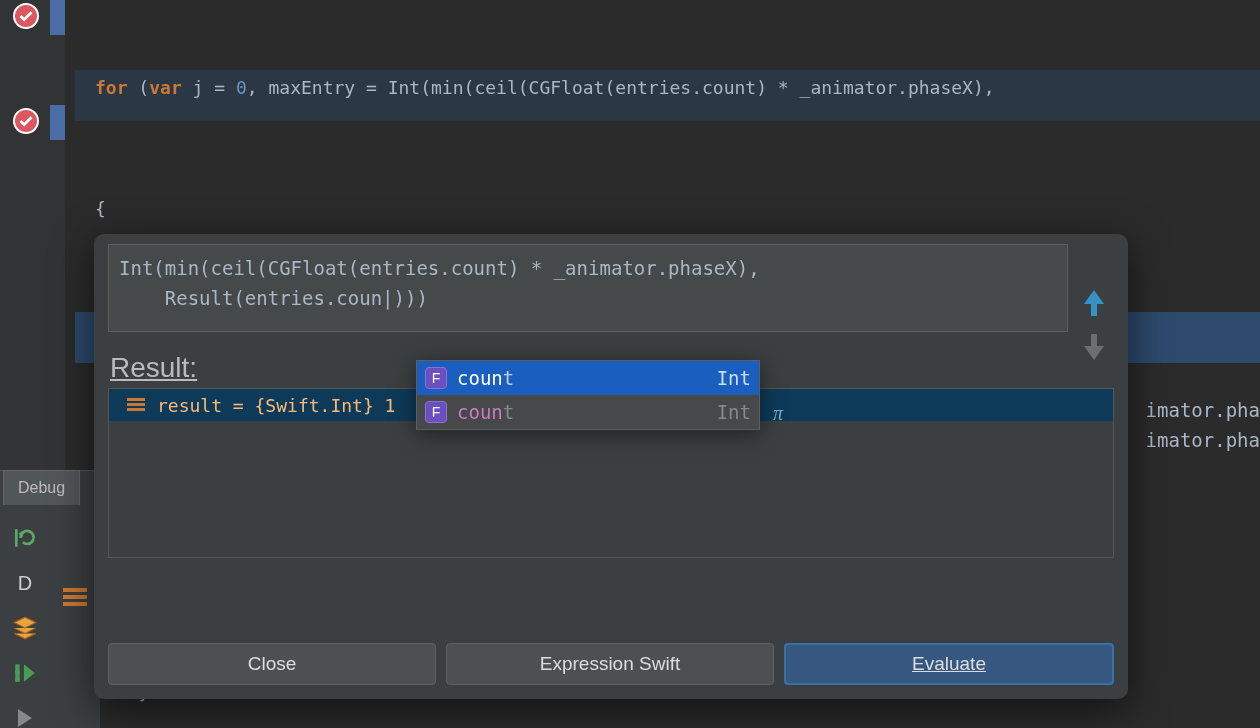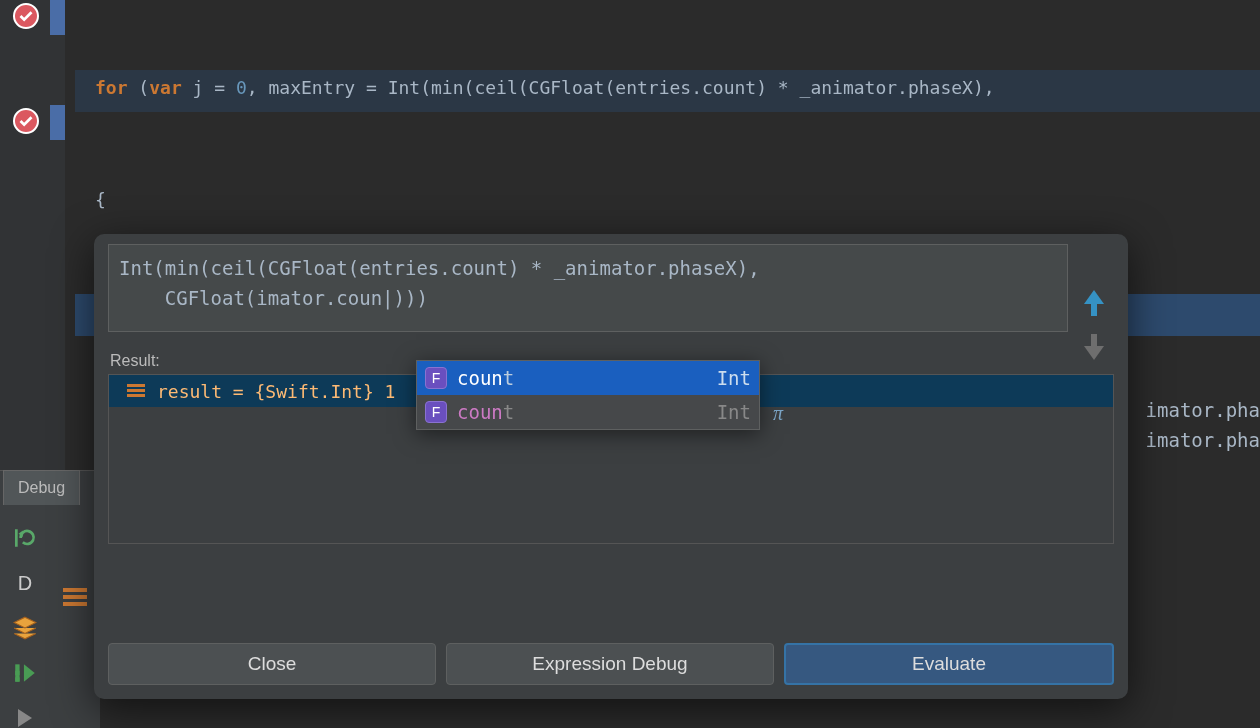--- a/index.html
+++ b/index.html
@@ -51,21 +51,21 @@
 
   .code-area {
     position: absolute;
     left: 75px;
     top: 0;
     right: 0;
     height: 470px;
     white-space: pre;
     line-height: 35px;
   }
-  .code-area .line { height:42px; padding-left:20px; }
+  .code-area .line { height:51px; padding-left:20px; }
   .line-hl { background:#2d4a6d; }
   .line-hl-r { background:rgba(45,74,109,0.4); }
 
   .kw { color:#cc7832; font-weight:bold; }
   .num { color:#6897bb; }
   .nil { color:#cc7832; font-weight:bold; }
 
   
   .debug-panel {
     position: absolute;
@@ -180,23 +180,24 @@
   }
   .arrow-up, .arrow-down { width:0;height:0;border-left:10px solid transparent;border-right:10px solid transparent; cursor:pointer;}
   .arrow-up{ border-bottom:14px solid #3592c4;}
   .arrow-down{ border-top:14px solid #6e6e6e;}
   .arrow-stem-u{ width:6px;height:14px;background:#3592c4;margin-top:-2px;}
   .arrow-stem-d{ width:6px;height:14px;background:#6e6e6e;margin-bottom:-2px;}
   .arr-wrap{display:flex;flex-direction:column;align-items:center;}
 
   .result-label {
     margin: 20px 0 0 16px;
-    font-size: 16px;
+    font-size: 28px;
     color: #bbb;
     font-family: sans-serif;
+    text-decoration: underline;
   }
 
   .result-area {
     margin: 4px 14px 0 14px;
     height: 170px;
     background: #3c3f41;
     border: 1px solid #555;
   }
   .result-row {
     background: #0d3a58;
@@ -227,20 +228,21 @@
     font-family: sans-serif;
     font-size: 19px;
     height: 42px;
     display:flex;align-items:center;justify-content:center;
     border-radius:4px;
     cursor:pointer;
   }
   .btn-primary {
     border:2px solid #3573a6;
     background:#365880;
+    text-decoration:underline;
   }
 
   
   .ac-popup {
     position: absolute;
     left: 416px;
     top: 360px;
     width: 344px;
     background: #46484a;
     border: 1px solid #5e6060;
@@ -356,21 +358,21 @@
         <span></span>
         <span></span>
         <span></span>
       </div>
   </div>
 </div>
 
 <div class="dialog">
 
   <div class="expr-box"><span>Int(min(ceil(CGFloat(entries.count) * _animator.phaseX),</span>
-<span>    CGFloat(imator.coun|)))</span></div>
+<span>    Result(entries.coun|)))</span></div>
 
   <div class="nav-arrows">
     <div class="arr-wrap">
         <div class="arrow-up"></div>
         <div class="arrow-stem-u"></div>
       </div>
     <div class="arr-wrap">
         <div class="arrow-stem-d"></div>
         <div class="arrow-down"></div>
       </div>
@@ -383,21 +385,21 @@
           <span></span>
           <span></span>
           <span></span>
         </div>
       <span>result = {Swift.Int} 1</span>
     </div>
   </div>
 
   <div class="dialog-buttons">
     <div class="btn">Close</div>
-    <div class="btn">Expression Debug</div>
+    <div class="btn">Expression Swift</div>
     <div class="btn btn-primary">Evaluate</div>
   </div>
 </div>
 
 <div class="ac-popup">
   <div class="ac-row sel">
     <div class="ac-badge">F</div>
     <span class="ac-name"><span>coun</span><span class="dim">t</span></span>
     <span class="ac-type">Int</span>
   </div>

